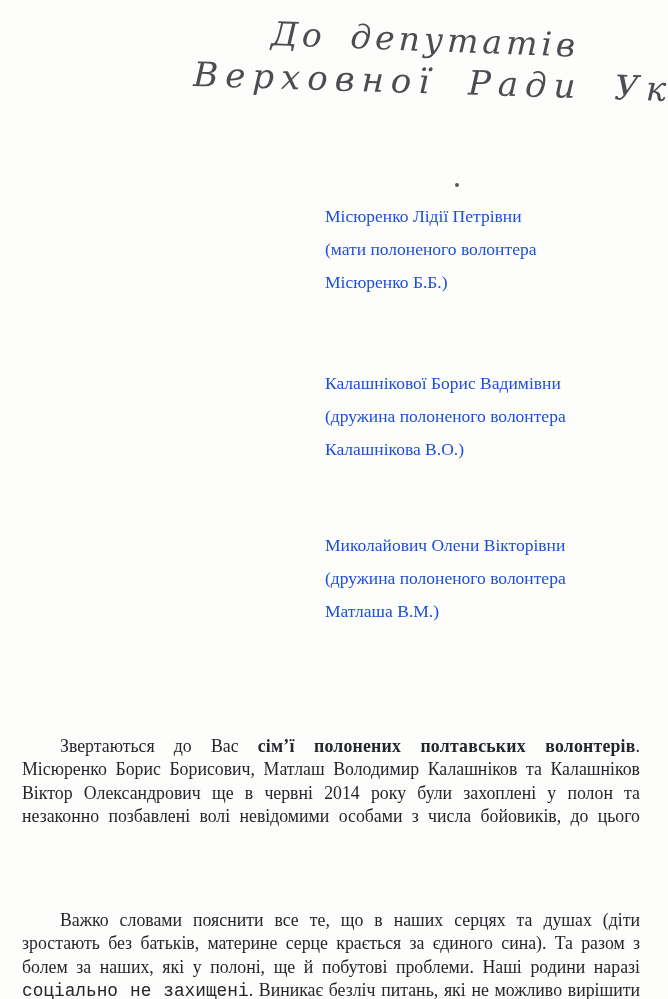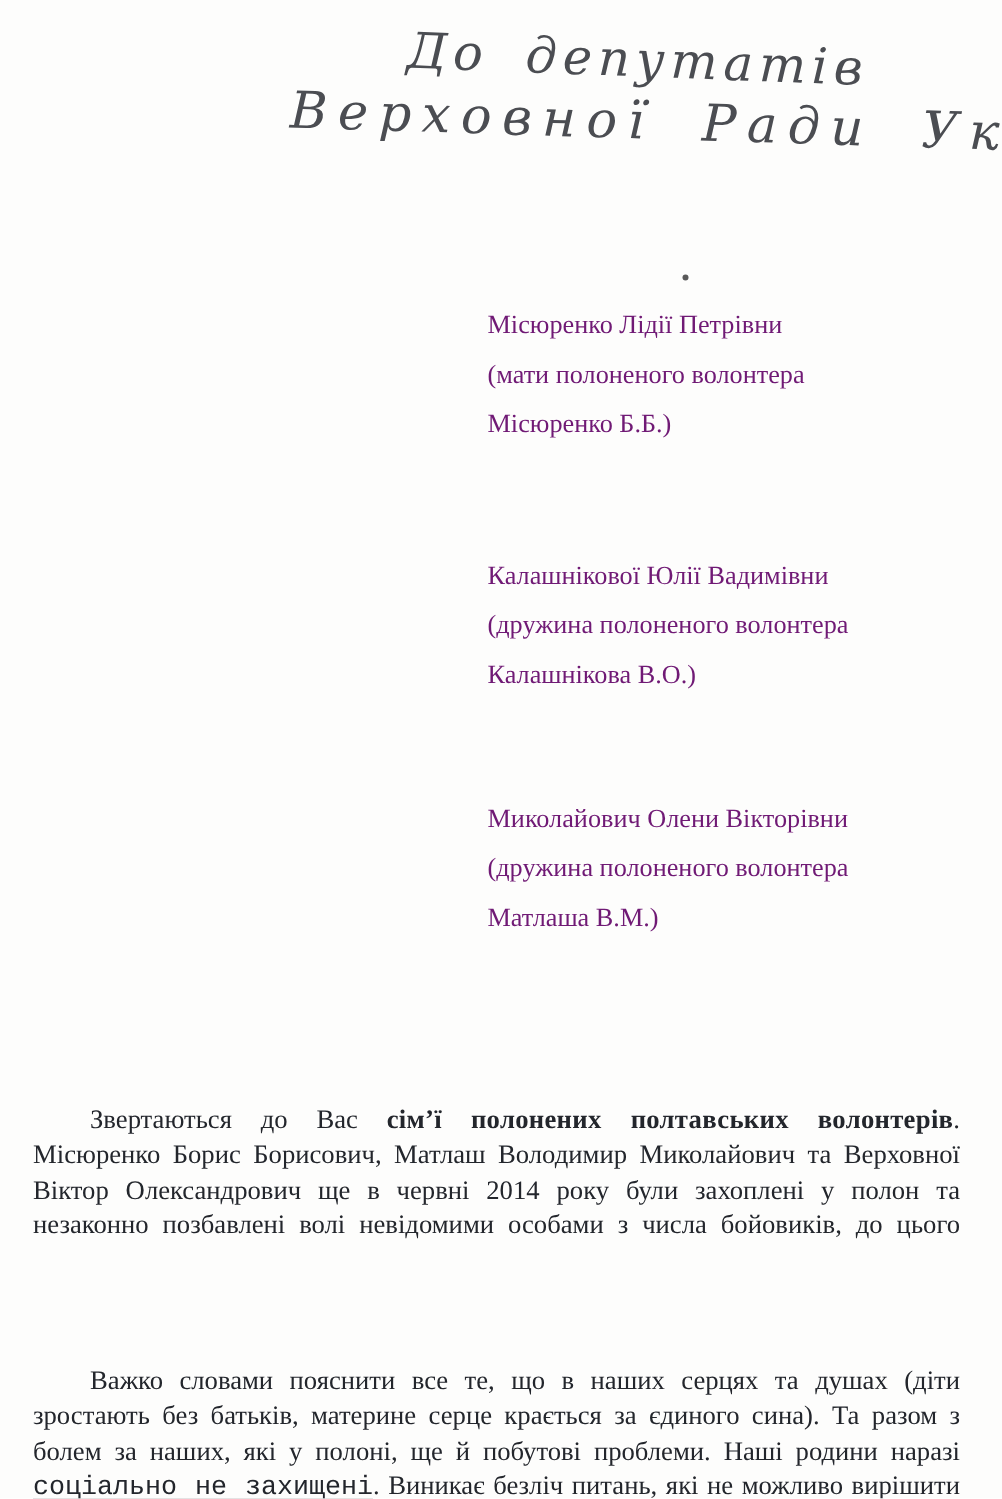--- a/index.html
+++ b/index.html
@@ -9,21 +9,21 @@
     font-family:"Liberation Serif", serif;color:#23262c;
   }
   
   .hw{
     position:absolute;font-family:"DejaVu Serif", serif;font-style:italic;
     color:#4b4d52;white-space:nowrap;transform-origin:0 0;font-weight:400;
   }
   .hw1{left:272px;top:14px;font-size:33px;letter-spacing:4px;word-spacing:10px;transform:rotate(2.2deg);}
   .hw2{left:194px;top:54px;font-size:34px;letter-spacing:7px;word-spacing:14px;transform:rotate(1.8deg);}
   
-  .addr{position:absolute;left:325px;font-size:17.5px;line-height:33px;color:#701a75;}
+  .addr{position:absolute;left:325px;font-size:17.5px;line-height:33px;color:#1d4ed8;}
   .addr1{top:200px}.addr2{top:367px}.addr3{top:529px}
   
   .para{position:absolute;left:22px;width:618px;font-size:17.8px;line-height:23.4px;color:#23262c;}
   .p1{top:695px}.p2{top:869px}
   .ln{text-align:justify;text-align-last:justify;white-space:normal;}
   .ln.last{text-align-last:left;}
   .ln.indent{text-indent:38px;margin-top:40px;}
   .ln b{font-weight:bold;letter-spacing:.2px;}
   .u{text-decoration:underline;text-underline-offset:3px;text-decoration-thickness:1px;font-family:Liberation Mono, monospace;}
   
@@ -39,34 +39,34 @@
 
   <div class="speck"></div>
 
   <div class="addr addr1">
     <div>Місюренко Лідії Петрівни</div>
     <div>(мати полоненого волонтера</div>
     <div>Місюренко Б.Б.)</div>
   </div>
 
   <div class="addr addr2">
-    <div>Калашнікової Юлії Вадимівни</div>
+    <div>Калашнікової Борис Вадимівни</div>
     <div>(дружина полоненого волонтера</div>
     <div>Калашнікова В.О.)</div>
   </div>
 
   <div class="addr addr3">
     <div>Миколайович Олени Вікторівни</div>
     <div>(дружина полоненого волонтера</div>
     <div>Матлаша В.М.)</div>
   </div>
 
   <div class="para p1">
     <div class="ln indent"><span>Звертаються до Вас </span><b>сім’ї полонених полтавських волонтерів</b><span>.</span></div>
-    <div class="ln">Місюренко Борис Борисович, Матлаш Володимир Миколайович та Верховної</div>
+    <div class="ln">Місюренко Борис Борисович, Матлаш Володимир Калашніков та Калашніков</div>
     <div class="ln">Віктор Олександрович ще в червні 2014 року були захоплені у полон та</div>
     <div class="ln">незаконно позбавлені волі невідомими особами з числа бойовиків, до цього</div>
   </div>
 
   <div class="para p2">
     <div class="ln indent">Важко словами пояснити все те, що в наших серцях та душах (діти</div>
     <div class="ln">зростають без батьків, материне серце крається за єдиного сина). Та разом з</div>
     <div class="ln">болем за наших, які у полоні, ще й побутові проблеми. Наші родини наразі</div>
     <div class="ln"><span class="u">соціально не захищені</span><span>. Виникає безліч питань, які не можливо вирішити на</span></div>
     <div class="ln last">місцевому рівні:</div>

